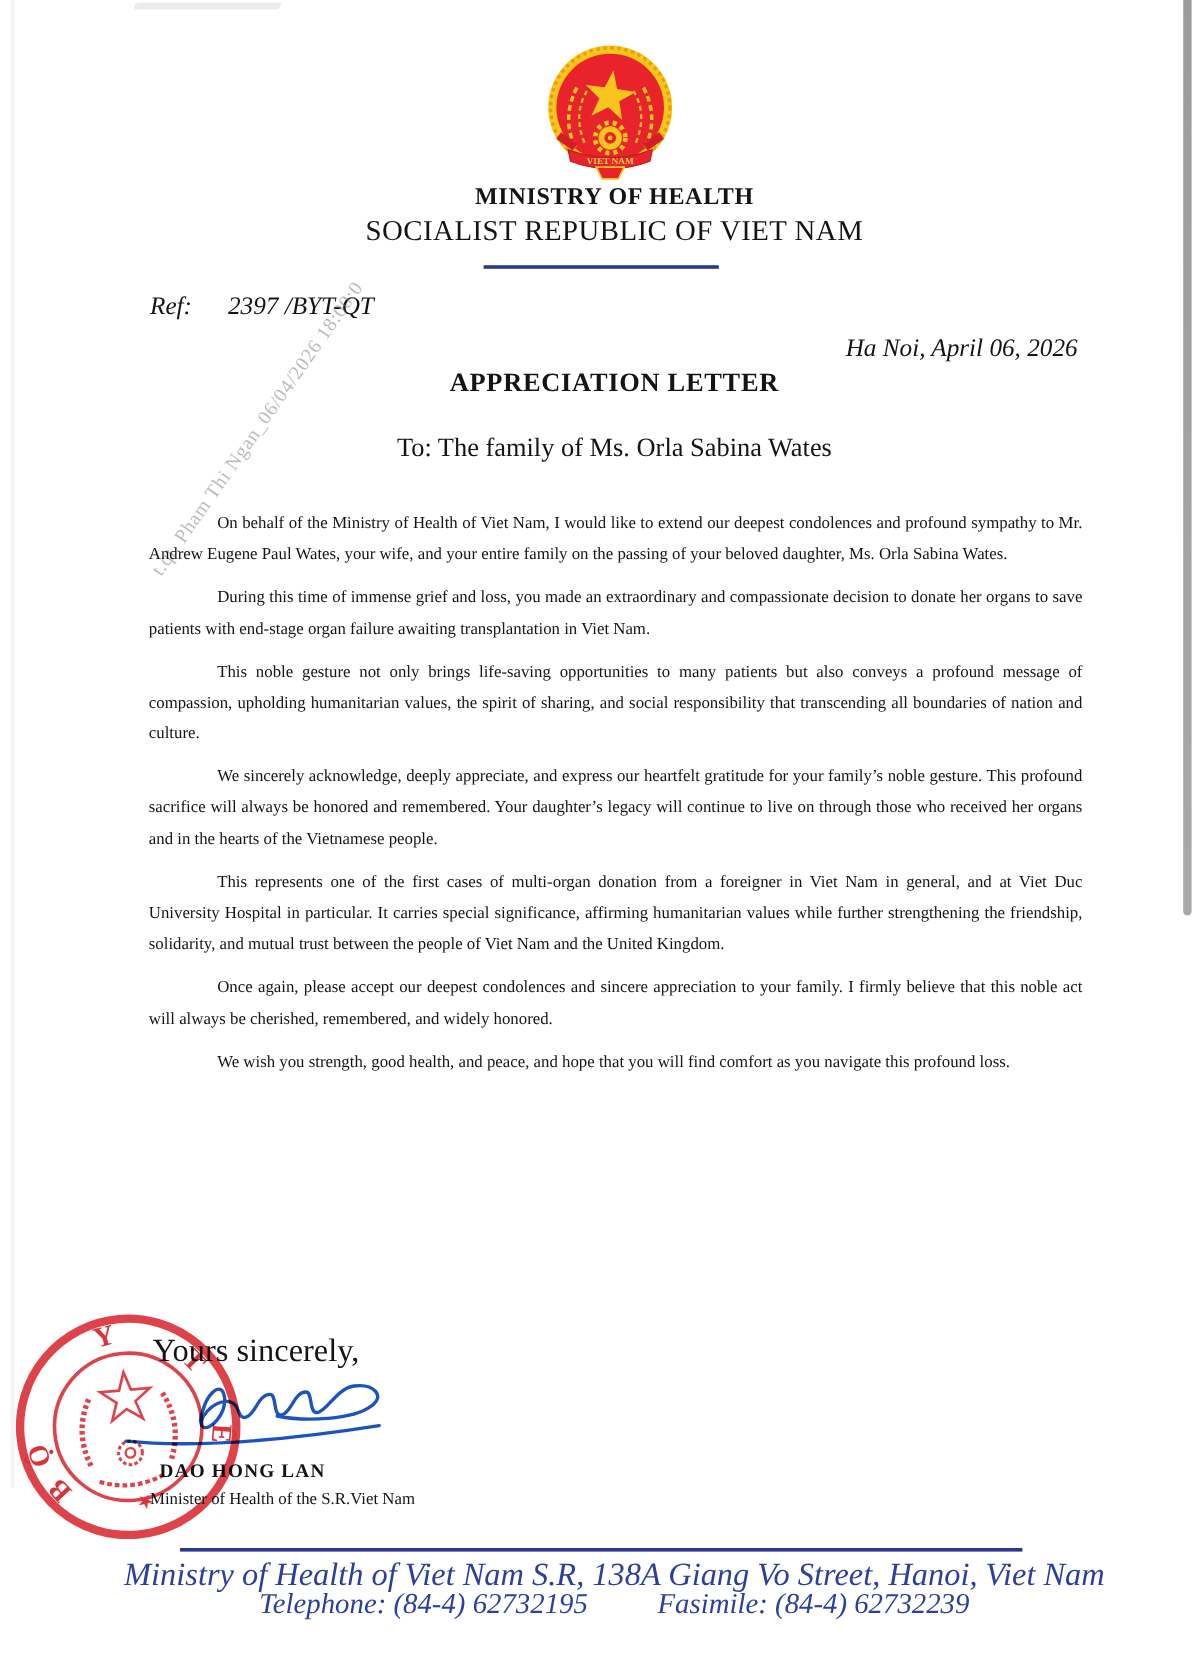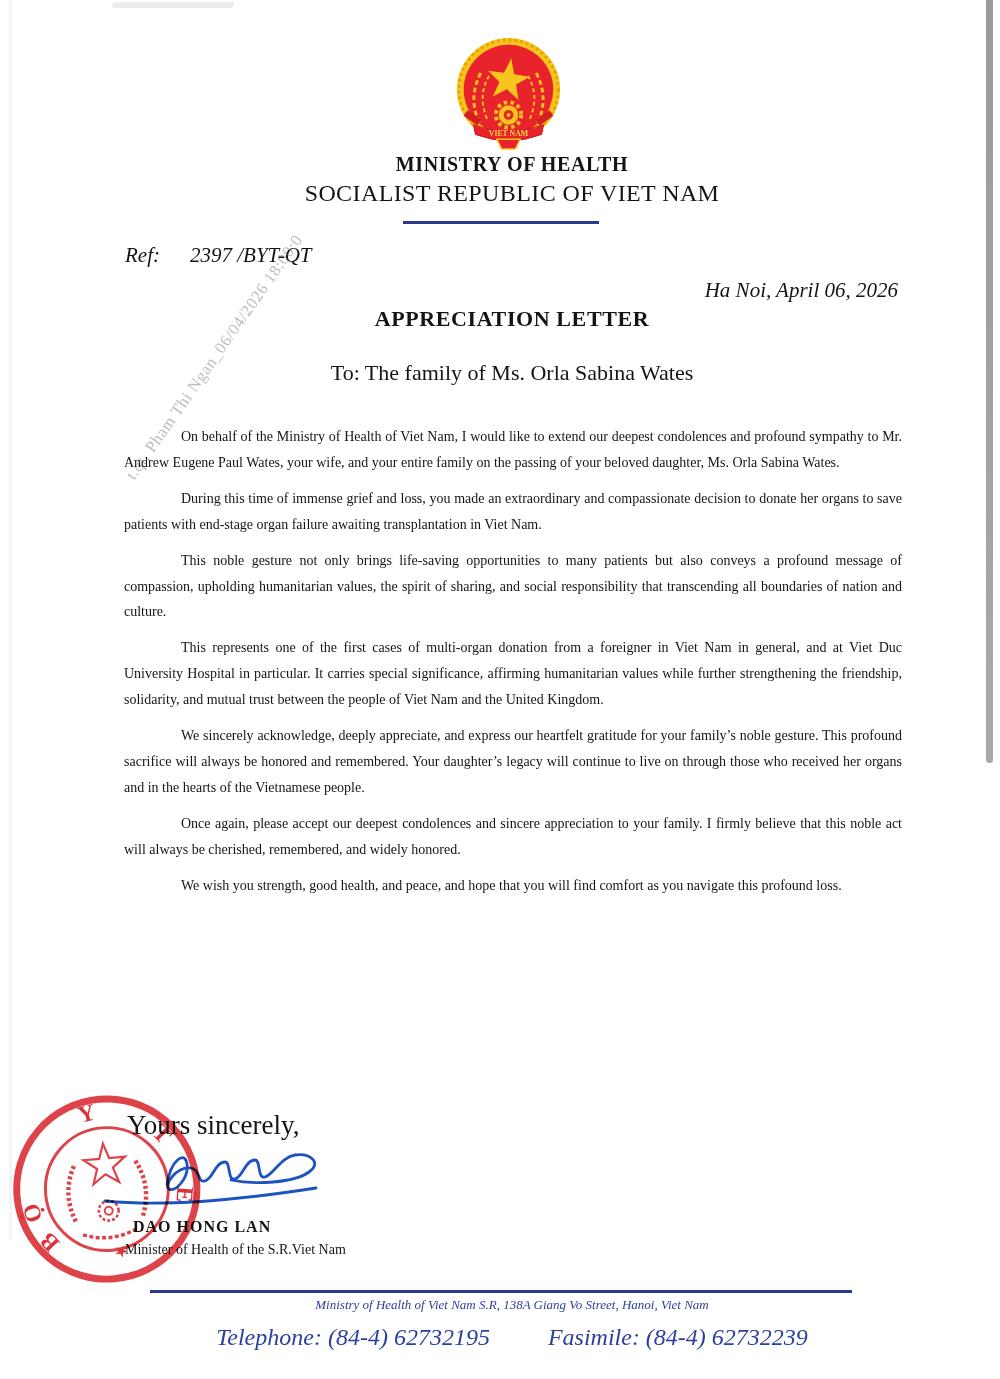--- a/index.html
+++ b/index.html
@@ -37,21 +37,21 @@
     transform-origin:0 50%;white-space:nowrap;font-size:16.5px;letter-spacing:.6px;
     color:rgba(129,124,139,.52);}
   
   .signature{position:absolute;left:95px;top:1138px;width:235px;height:82px;}
   .stamp{position:absolute;left:8px;top:1092px;width:198px;height:198px;
     mix-blend-mode:multiply;opacity:.93;}
   .signer-name{position:absolute;left:133px;top:1218px;font-weight:bold;font-size:16px;letter-spacing:1px;}
   .signer-title{position:absolute;left:125px;top:1242px;font-weight:normal;font-size:14px;}
   
   .footer-rule{position:absolute;left:150px;top:1290px;width:702px;height:3px;background:#2b3990;}
-  .footer-1{top:1297px;color:#2b3f9e;font-style:italic;font-size:13px;}
+  .footer-1{top:1297px;color:#2b3f9e;font-style:italic;font-size:27px;}
   .footer-2{top:1324px;color:#2b3f9e;font-style:italic;font-size:24px;}
   .footer-2 .fax{margin-left:58px;}
 </style>
 </head>
 <body>
 
 <div>
 
   <div class="top-streak"></div>
   <div class="left-edge"></div>
@@ -93,22 +93,22 @@
 
   <div class="watermark">t.qt. Pham Thi Ngan_06/04/2026 18:00:0</div>
 
   <div class="center-col title">APPRECIATION LETTER</div>
   <div class="center-col recipient">To: The family of Ms. Orla Sabina Wates</div>
 
   <div class="body-text">
     <p>On behalf of the Ministry of Health of Viet Nam, I would like to extend our deepest condolences and profound sympathy to Mr. Andrew Eugene Paul Wates, your wife, and your entire family on the passing of your beloved daughter, Ms. Orla Sabina Wates.</p>
     <p>During this time of immense grief and loss, you made an extraordinary and compassionate decision to donate her organs to save patients with end-stage organ failure awaiting transplantation in Viet Nam.</p>
     <p>This noble gesture not only brings life-saving opportunities to many patients but also conveys a profound message of compassion, upholding humanitarian values, the spirit of sharing, and social responsibility that transcending all boundaries of nation and culture.</p>
+    <p>We sincerely acknowledge, deeply appreciate, and express our heartfelt gratitude for your family’s noble gesture. This profound sacrifice will always be honored and remembered. Your daughter’s legacy will continue to live on through those who received her organs and in the hearts of the Vietnamese people.</p>
     <p>This represents one of the first cases of multi-organ donation from a foreigner in Viet Nam in general, and at Viet Duc University Hospital in particular. It carries special significance, affirming humanitarian values while further strengthening the friendship, solidarity, and mutual trust between the people of Viet Nam and the United Kingdom.</p>
-    <p>We sincerely acknowledge, deeply appreciate, and express our heartfelt gratitude for your family’s noble gesture. This profound sacrifice will always be honored and remembered. Your daughter’s legacy will continue to live on through those who received her organs and in the hearts of the Vietnamese people.</p>
     <p>Once again, please accept our deepest condolences and sincere appreciation to your family. I firmly believe that this noble act will always be cherished, remembered, and widely honored.</p>
     <p>We wish you strength, good health, and peace, and hope that you will find comfort as you navigate this profound loss.</p>
   </div>
 
   <div class="closing">Yours sincerely,</div>
 
   <svg class="signature" viewBox="0 0 235 82">
     <g fill="none" stroke="#1d53c0" stroke-width="2.8" stroke-linecap="round">
       <path d="M72,46 C76,22 90,12 92,26 C94,40 80,55 74,51 C68,47 82,28 96,30 C106,32 102,45 110,43 C118,41 120,24 130,24 C136,24 132,43 140,41 C148,39 150,22 160,22 C166,22 162,41 170,39 C178,37 186,19 200,17 C216,15 227,25 214,34 C199,45 160,47 136,42"></path>
       <path d="M10,63 C80,70 170,58 221,50"></path>

